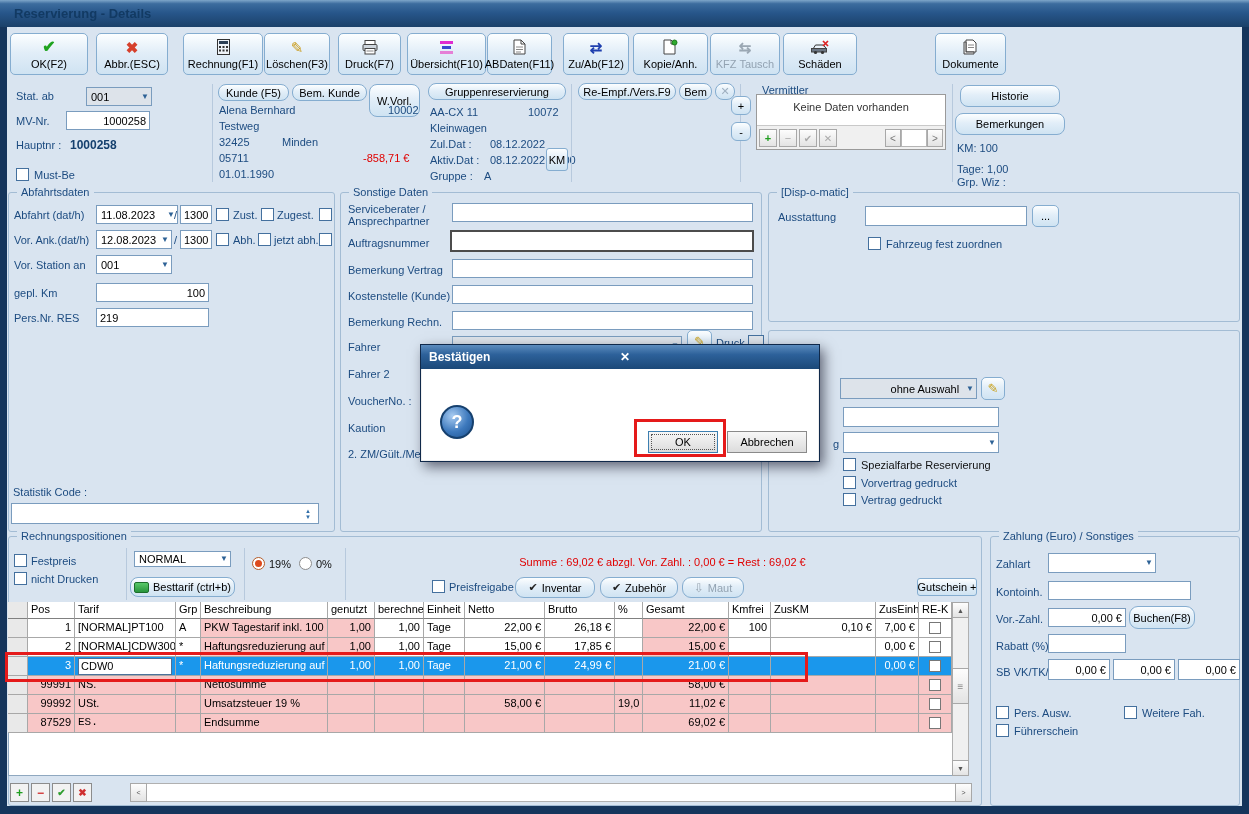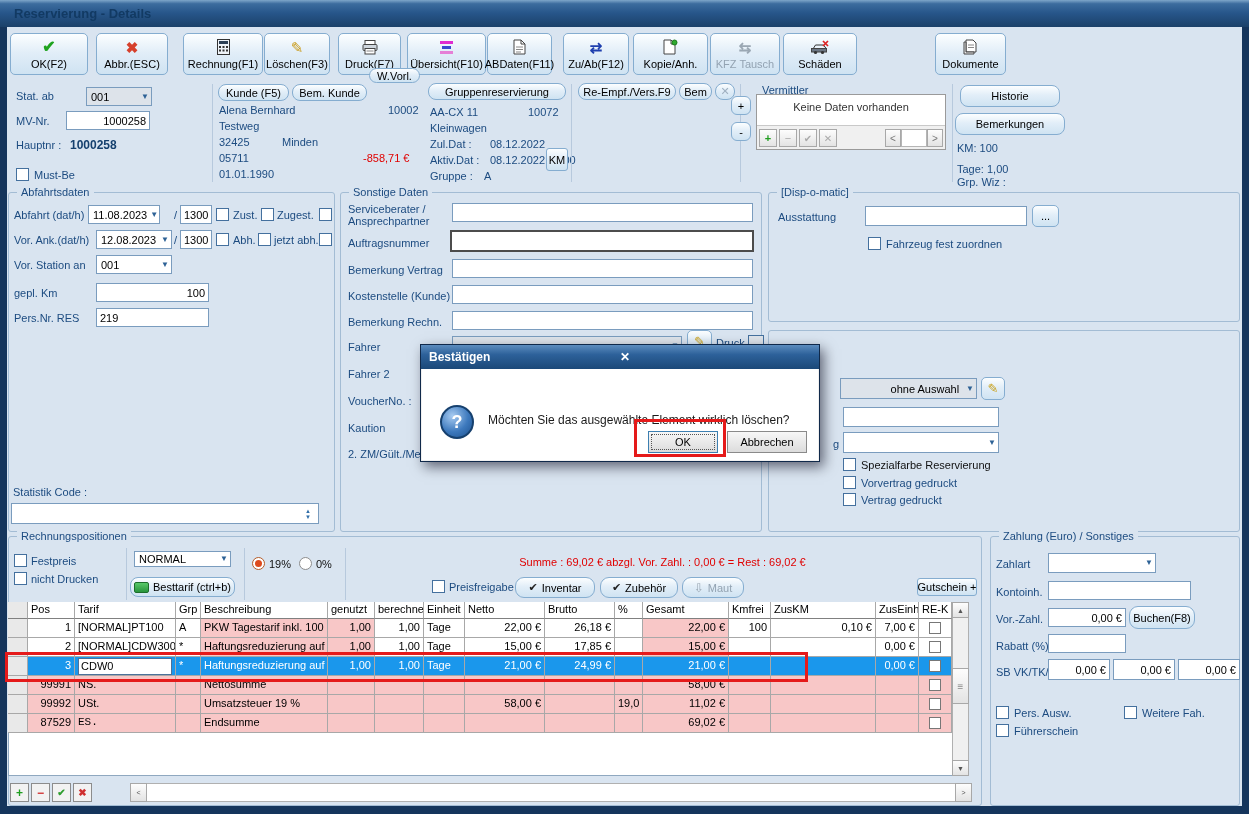--- a/index.html
+++ b/index.html
@@ -194,21 +194,21 @@
 <div class="in r" style="left:66px;top:111px;width:84px;height:19px">1000258</div>
 <div class="lbl" style="left:16px;top:139px">Hauptnr :</div>
 <div class="lbl bold" style="left:70px;top:138px;font-size:12px">1000258</div>
 <span class="chk" style="left:16px;top:168px"></span>
 <div class="lbl" style="left:34px;top:169px">Must-Be</div>
 
 <div class="sep" style="left:212px;top:84px;height:98px"></div>
 
 <div class="btnl" style="left:218px;top:84px;width:71px;height:17px;border-radius:8px">Kunde (F5)</div>
 <div class="btnl" style="left:292px;top:84px;width:75px;height:17px;border-radius:8px">Bem. Kunde</div>
-<div class="btnl" style="left:369px;top:68px;width:51px;height:15px;border-radius:8px">W.Vorl.</div>
+<div class="btnl" style="left:369px;top:84px;width:51px;height:33px;border-radius:8px">W.Vorl.</div>
 <div class="lbl" style="left:219px;top:104px">Alena Bernhard</div>
 <div class="lbl" style="left:388px;top:104px">10002</div>
 <div class="lbl" style="left:219px;top:120px">Testweg</div>
 <div class="lbl" style="left:219px;top:136px">32425</div>
 <div class="lbl" style="left:282px;top:136px">Minden</div>
 <div class="lbl" style="left:219px;top:152px">05711</div>
 <div class="lbl red" style="left:363px;top:152px">-858,71 €</div>
 <div class="lbl" style="left:219px;top:168px">01.01.1990</div>
 
 <div class="btnl" style="left:428px;top:83px;width:138px;height:17px;border-radius:8px">Gruppenreservierung</div>
@@ -252,21 +252,21 @@
 <div class="btnl" style="left:960px;top:85px;width:100px;height:22px;border-radius:8px">Historie</div>
 <div class="btnl" style="left:955px;top:113px;width:110px;height:22px;border-radius:8px">Bemerkungen</div>
 <div class="lbl" style="left:957px;top:142px">KM: 100</div>
 <div class="lbl" style="left:957px;top:163px">Tage: 1,00</div>
 <div class="lbl" style="left:957px;top:176px">Grp. Wiz :</div>
 
 <div class="grp" style="left:8px;top:192px;width:327px;height:340px">
   <span class="leg">Abfahrtsdaten</span>
 </div>
 <div class="lbl" style="left:14px;top:209px">Abfahrt (dat/h)</div>
-<div class="cmb" style="left:88px;top:205px;width:72px;height:19px">
+<div class="cmb" style="left:96px;top:205px;width:82px;height:19px">
   <span>11.08.2023</span>
     <span class="a">▼</span>
 </div>
 <div class="lbl" style="left:174px;top:209px">/</div>
 <div class="in" style="left:180px;top:205px;width:32px;height:19px">1300</div>
 <span class="chk" style="left:216px;top:208px"></span>
 <div class="lbl" style="left:233px;top:209px">Zust.</div>
 <span class="chk" style="left:261px;top:208px"></span>
 <div class="lbl" style="left:277px;top:209px">Zugest.</div>
 <span class="chk" style="left:319px;top:208px"></span>
@@ -588,18 +588,17 @@
 
 <div class="ann" style="left:5px;top:652px;width:803px;height:30px"></div>
 
 <div class="dlg">
   <div class="dlg-title">
     <span>Bestätigen</span>
     <span class="dlg-x">✕</span>
   </div>
   <div class="dlg-body">
     <div class="qicon">?</div>
-    <div class="abs" style="left:66px;top:44px;font-size:12px;color:#1a1a1a;white-space:nowrap">Möchten Sie das ausgewählte Element wirklich löschen?</div>
     <div class="dbtn def" style="left:226px;top:62px;width:70px">OK</div>
     <div class="dbtn" style="left:305px;top:62px;width:80px">Abbrechen</div>
   </div>
 </div>
 <div class="ann" style="left:634px;top:419px;width:92px;height:38px"></div>
 
 </body></html>

